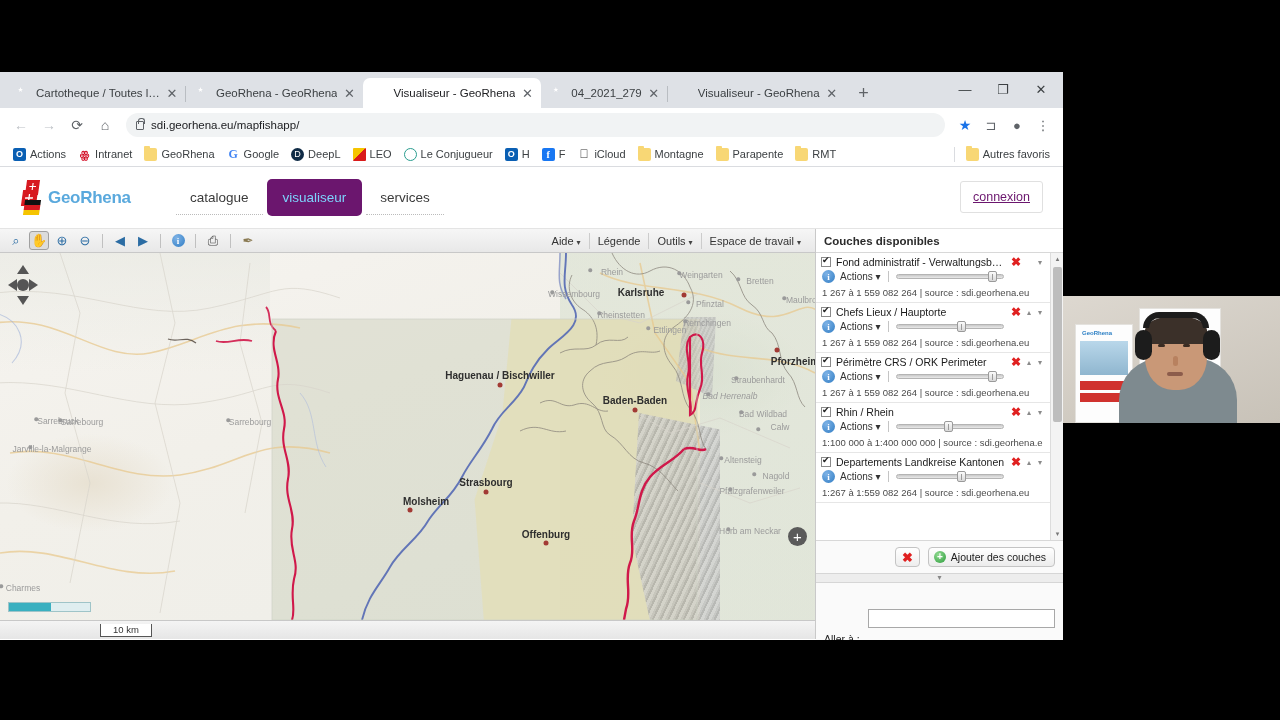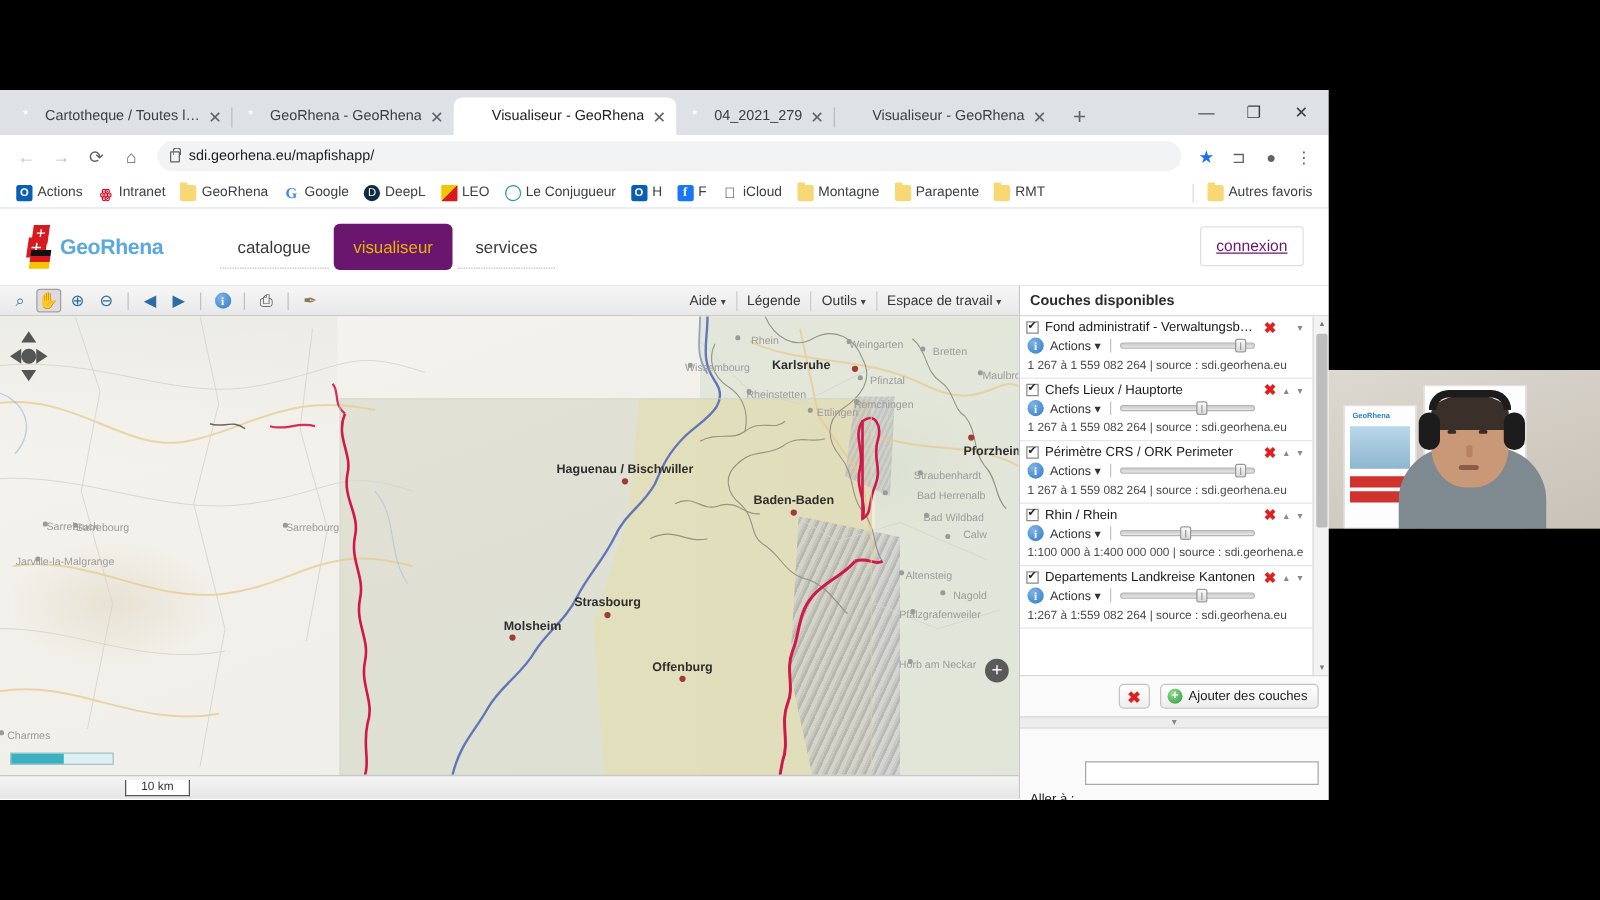--- a/index.html
+++ b/index.html
@@ -231,21 +231,21 @@
   .site-nav { display:flex; align-items:center; gap:4px; margin-left: 26px; }
   .nav-item {
     font-size: 13.5px;
     color: #3a3a3a;
     padding: 9px 14px;
     border-bottom: 1px dotted #bbb;
     cursor: pointer;
   }
   .nav-item.active {
     background: #6b166e;
-    color: #eab308;
+    color: #7dd3fc;
     border-radius: 5px;
     border-bottom: none;
     padding: 11px 16px;
     font-weight: 500;
   }
   .connexion {
     position:absolute; right: 20px; top: 14px;
     border: 1px solid #e0e0e0;
     border-radius: 3px;
     padding: 8px 12px;
@@ -869,21 +869,21 @@
                 <div class="citydot" style="left: 777px; top: 97px;"></div>
                 <div class="maplabel faint" style="left: 574px; top: 36px;">Wissembourg</div>
                 <div class="maplabel faint" style="left: 701px; top: 17px;">Weingarten</div>
                 <div class="maplabel faint" style="left: 760px; top: 23px;">Bretten</div>
                 <div class="maplabel faint" style="left: 806px; top: 42px;">Maulbronn</div>
                 <div class="maplabel faint" style="left: 621px; top: 57px;">Rheinstetten</div>
                 <div class="maplabel faint" style="left: 710px; top: 46px;">Pfinztal</div>
                 <div class="maplabel faint" style="left: 707px; top: 65px;">Remchingen</div>
                 <div class="maplabel faint" style="left: 670px; top: 72px;">Ettlingen</div>
                 <div class="maplabel faint" style="left: 758px; top: 122px;">Straubenhardt</div>
-                <div class="maplabel faint" style="left: 761px; top: 138px;">Bad Herrenalb</div>
+                <div class="maplabel faint" style="left: 730px; top: 138px; font-style: italic;">Bad Herrenalb</div>
                 <div class="maplabel faint" style="left: 763px; top: 156px;">Bad Wildbad</div>
                 <div class="maplabel faint" style="left: 780px; top: 169px;">Calw</div>
                 <div class="maplabel faint" style="left: 752px; top: 233px;">Pfalzgrafenweiler</div>
                 <div class="maplabel faint" style="left: 743px; top: 202px;">Altensteig</div>
                 <div class="maplabel faint" style="left: 776px; top: 218px;">Nagold</div>
                 <div class="maplabel faint" style="left: 750px; top: 273px;">Horb am Neckar</div>
                 <div class="maplabel faint" style="left: 82px; top: 164px;">Sarrebourg</div>
                 <div class="maplabel faint" style="left: 52px; top: 191px;">Jarville-la-Malgrange</div>
                 <div class="maplabel faint" style="left: 23px; top: 330px;">Charmes</div>
                 <div class="maplabel faint" style="left: 250px; top: 164px;">Sarrebourg</div>

